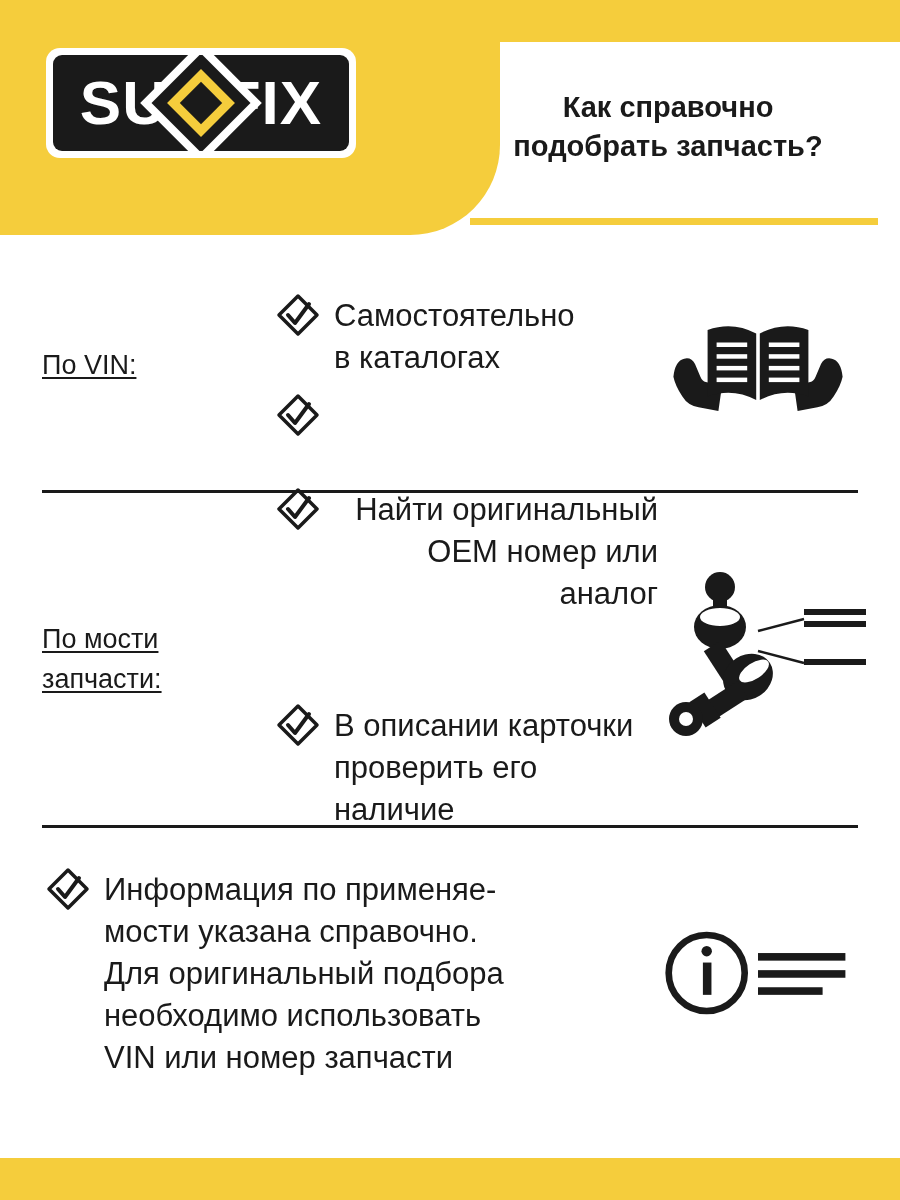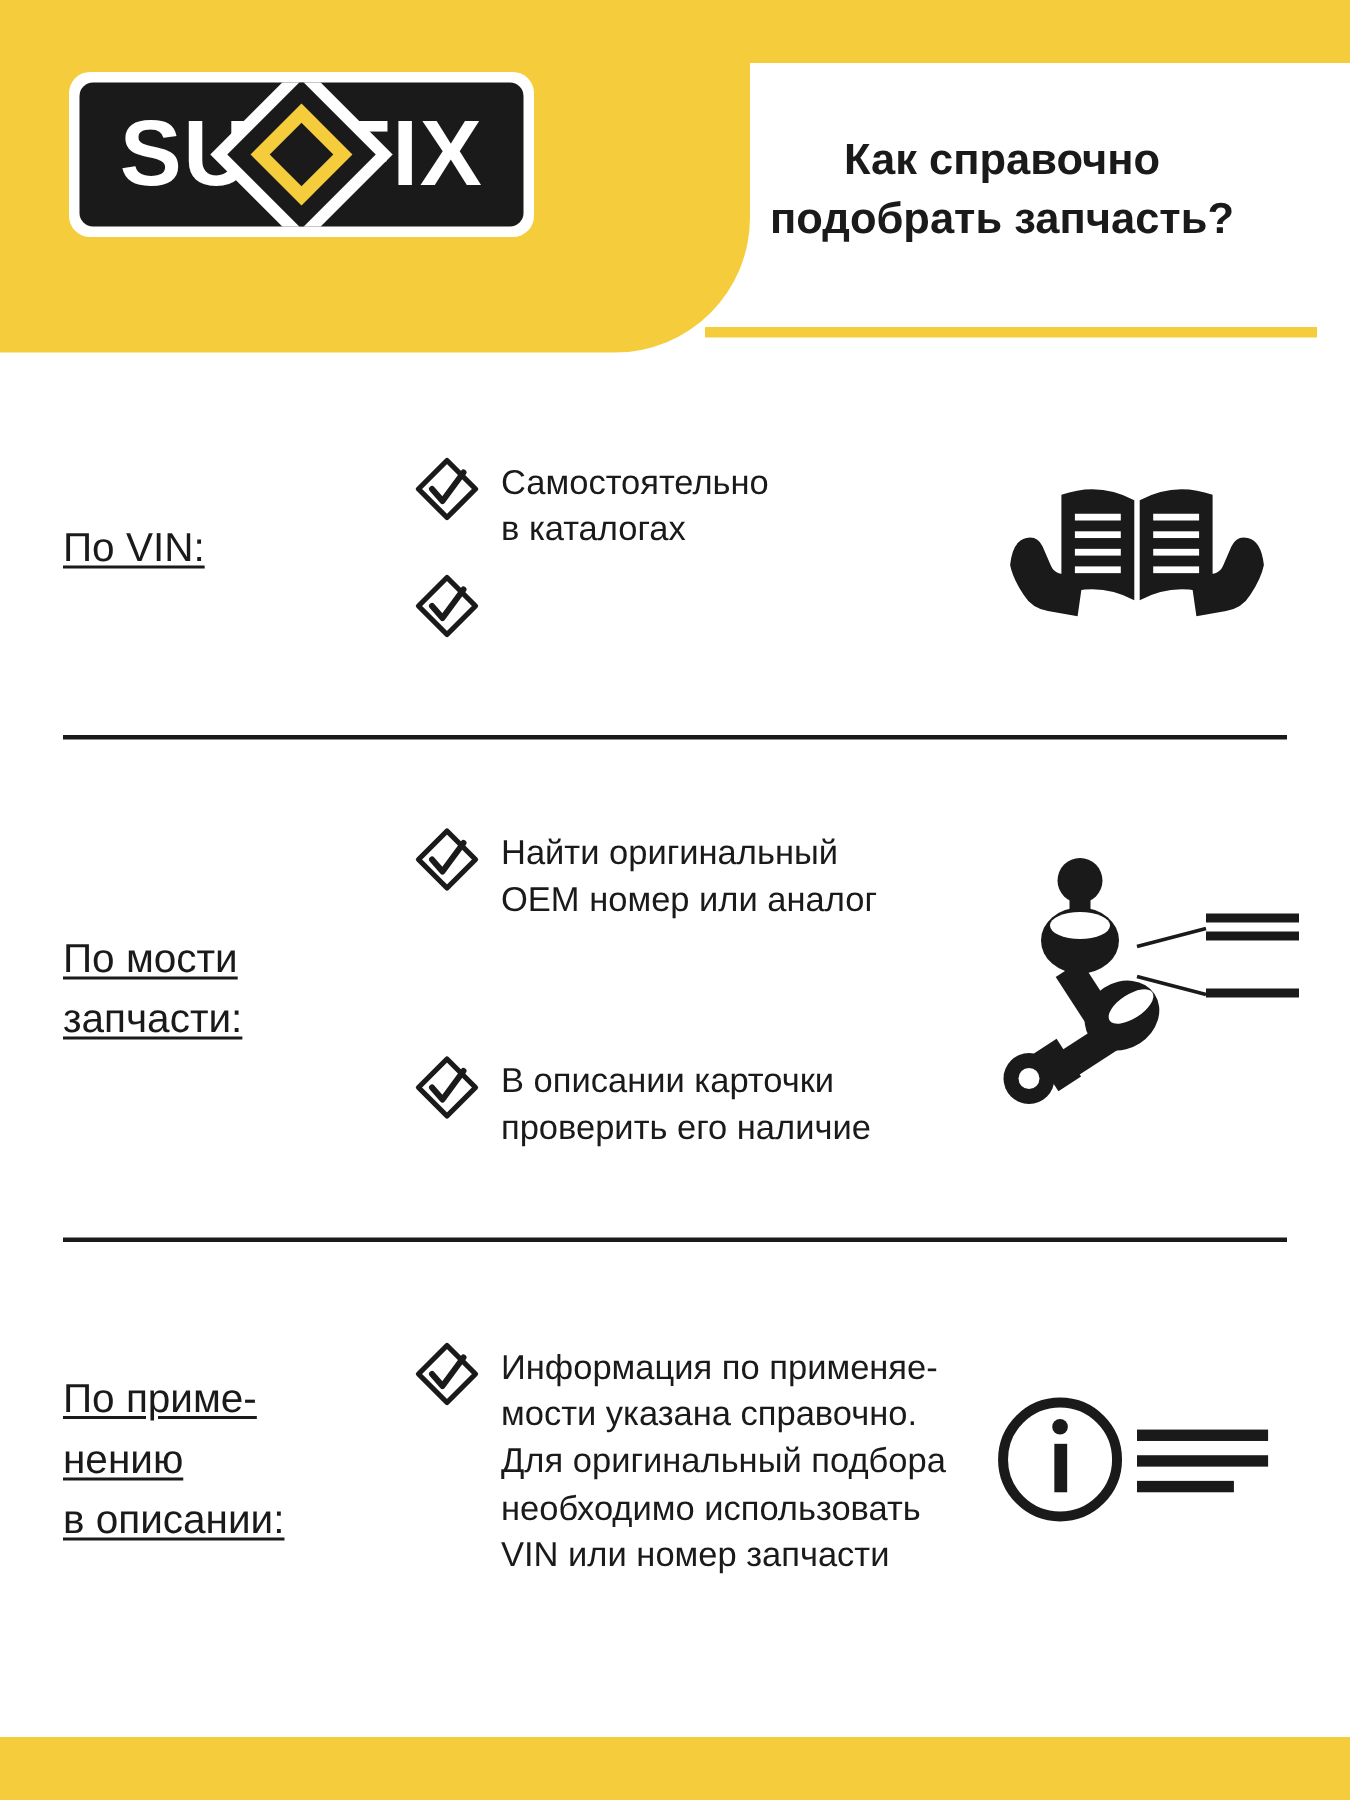--- a/index.html
+++ b/index.html
@@ -181,21 +181,21 @@
     margin: 14px 0;
   }
   .check {
     flex: 0 0 auto;
     width: 44px;
     height: 44px;
     margin-right: 14px;
     margin-top: 0px;
   }
   .item-text {
-    font-size: 23px;
+    font-size: 31px;
     line-height: 1.35;
     color: #1a1a1a;
     padding-top: 2px;
     white-space: pre-line;
   }
   .row-art {
     flex: 0 0 auto;
     width: 200px;
     display: flex;
     justify-content: center;
@@ -306,21 +306,21 @@
 запчасти:</u>
     </div>
     <div class="row-items">
       <div class="item">
         <span class="check">
           <svg viewBox="0 0 44 44" width="44" height="44">
             <path d="M22 3 L41 22 L22 41 L3 22 Z" fill="none" stroke="#1a1a1a" stroke-width="3.5" stroke-linejoin="round"></path>
             <path d="M12 22 L19 30 L33 11" fill="none" stroke="#1a1a1a" stroke-width="4" stroke-linecap="round" stroke-linejoin="round"></path>
           </svg>
         </span>
-        <span class="item-text" style="white-space: pre-line;">Найти оригинальный
+        <span class="item-text" style="white-space: pre-line; text-align: right;">Найти оригинальный
 OEM номер или аналог</span>
       </div>
       <div class="item" style="margin-top:88px">
         <span class="check">
           <svg viewBox="0 0 44 44" width="44" height="44">
             <path d="M22 3 L41 22 L22 41 L3 22 Z" fill="none" stroke="#1a1a1a" stroke-width="3.5" stroke-linejoin="round"></path>
             <path d="M12 22 L19 30 L33 11" fill="none" stroke="#1a1a1a" stroke-width="4" stroke-linecap="round" stroke-linejoin="round"></path>
           </svg>
         </span>
         <span class="item-text" style="white-space: pre-line;">В описании карточки
@@ -353,25 +353,20 @@
           <circle cx="78" cy="160" r="17" fill="#1a1a1a"></circle>
           <circle cx="78" cy="160" r="7" fill="#ffffff"></circle>
         </svg>
       </span>
     </div>
   </div>
 
   <div class="divider"></div>
 
   <div class="row row-usage">
-    <div class="row-label">
-      <u style="white-space:pre-line">По приме-
-нению
-в описании:</u>
-    </div>
     <div class="row-items">
       <div class="item">
         <span class="check">
           <svg viewBox="0 0 44 44" width="44" height="44">
             <path d="M22 3 L41 22 L22 41 L3 22 Z" fill="none" stroke="#1a1a1a" stroke-width="3.5" stroke-linejoin="round"></path>
             <path d="M12 22 L19 30 L33 11" fill="none" stroke="#1a1a1a" stroke-width="4" stroke-linecap="round" stroke-linejoin="round"></path>
           </svg>
         </span>
         <span class="item-text" style="white-space: pre-line;">Информация по применяе-
 мости указана справочно.

